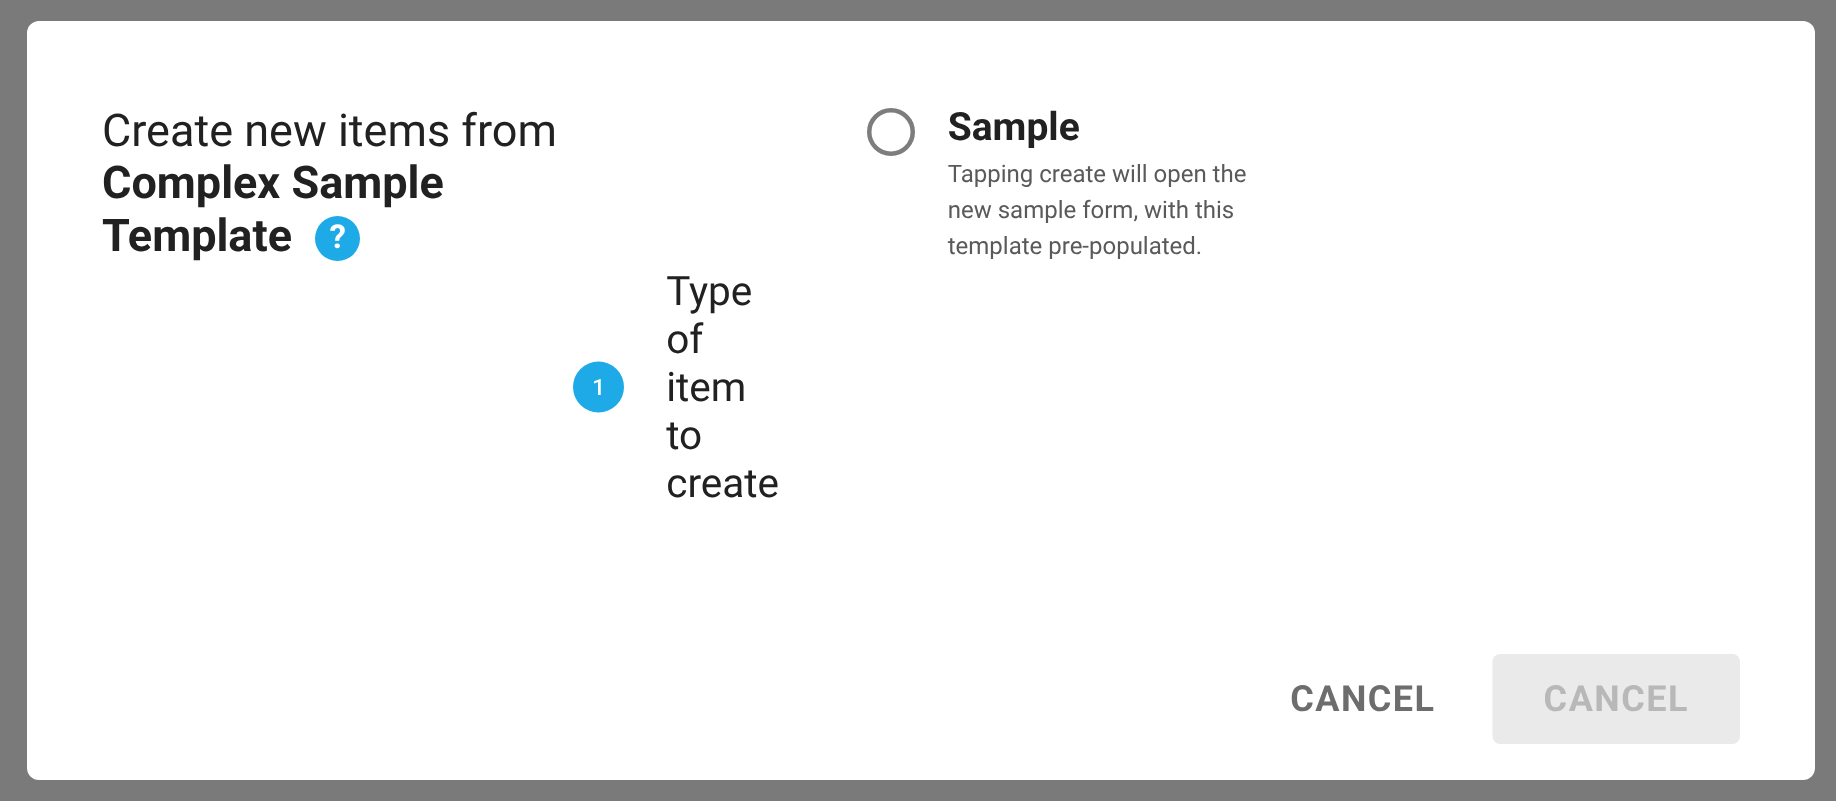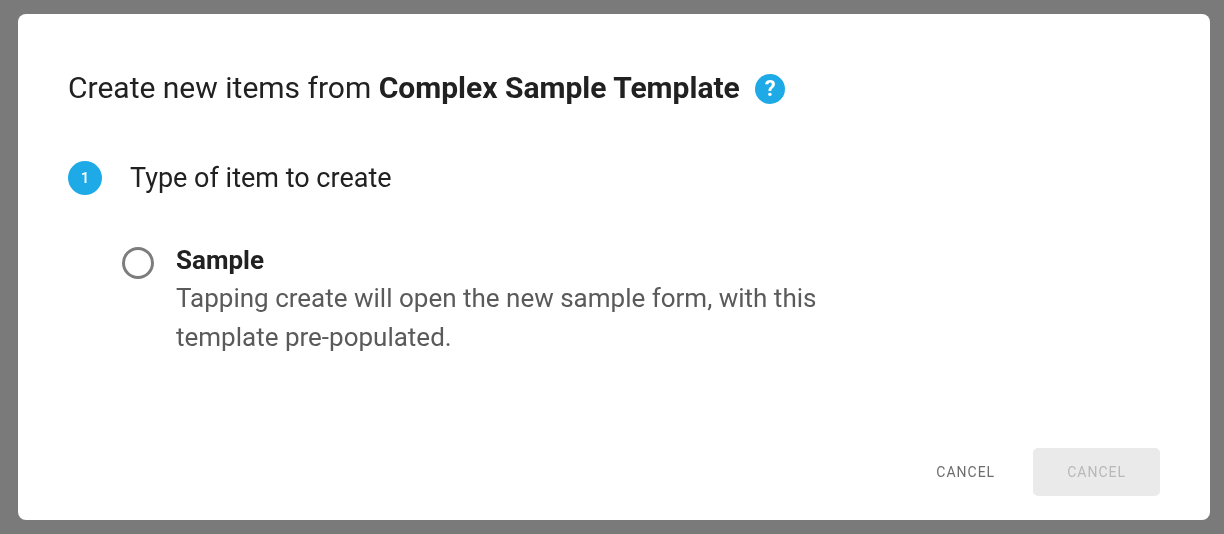--- a/index.html
+++ b/index.html
@@ -23,21 +23,21 @@
     .dialog {
       position: absolute;
       top: 14px;
       left: 18px;
       right: 14px;
       bottom: 14px;
       background: #ffffff;
       border-radius: 8px;
       padding: 56px 50px 24px 50px;
       display: flex;
-      flex-direction: column;
+      flex-direction: row;
     }
     .dialog-title {
       font-size: 30px;
       color: #212121;
       margin-bottom: 56px;
     }
     .dialog-title .title-bold {
       font-weight: 700;
     }
     .dialog-title .title-normal {
@@ -99,35 +99,35 @@
     .option-text {
       flex: 1;
     }
     .option-label {
       font-size: 26px;
       color: #212121;
       font-weight: 700;
       margin-bottom: 4px;
     }
     .option-desc {
-      font-size: 26px;
+      font-size: 16px;
       color: #5a5a5a;
       line-height: 1.5;
       max-width: 720px;
     }
     .dialog-actions {
       margin-top: auto;
       display: flex;
       justify-content: flex-end;
       gap: 28px;
       align-items: center;
     }
     .btn {
-      font-size: 14px;
-      font-weight: 400;
+      font-size: 24px;
+      font-weight: 700;
       letter-spacing: 1px;
       border: none;
       cursor: pointer;
       font-family: inherit;
     }
     .btn-cancel {
       background: transparent;
       color: #6d6d6d;
       padding: 14px 10px;
     }

